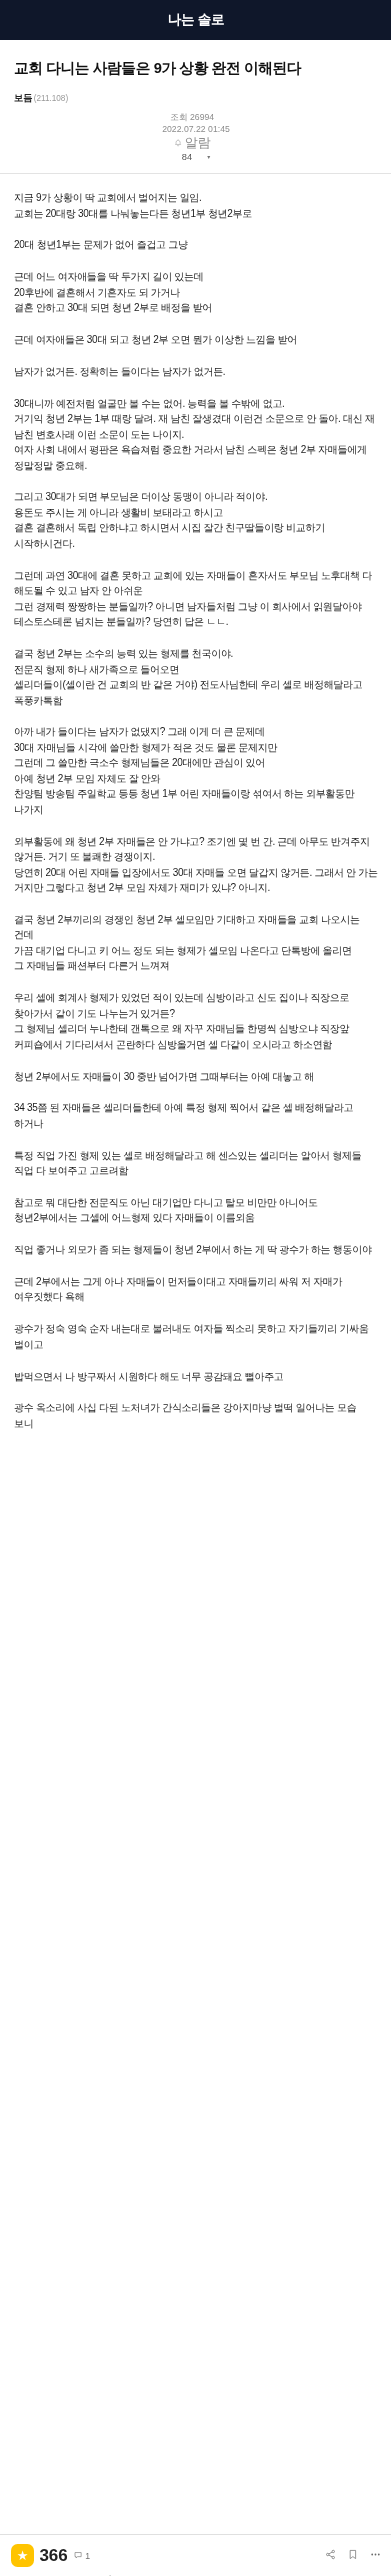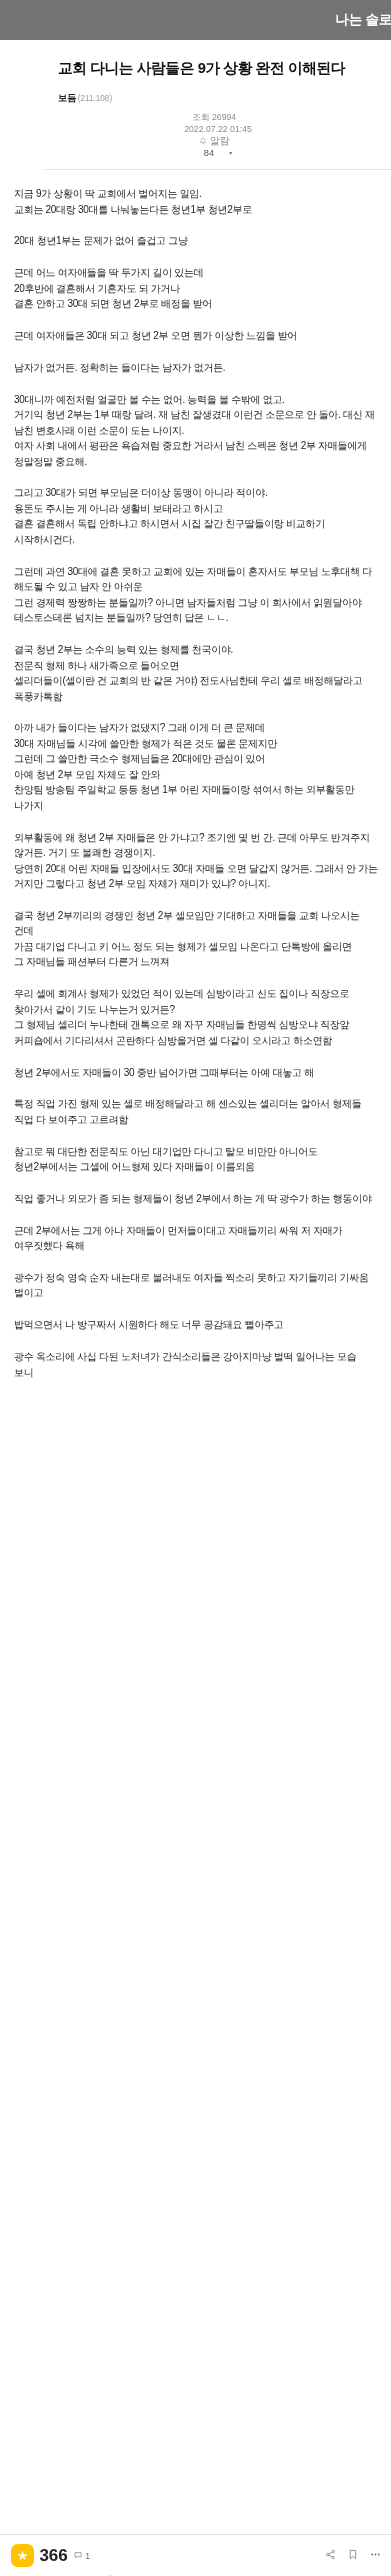--- a/index.html
+++ b/index.html
@@ -15,39 +15,38 @@
     margin: 0 auto;
     background: #ffffff;
     position: relative;
     display: flex;
     flex-direction: column;
   }
 
   
   .topbar {
     height: 40px;
-    background: #737373;
-    display: flex;
-    align-items: center;
-    justify-content: flex-end;
+    background: #0f172a;
+    display: flex;
+    align-items: center;
+    justify-content: center;
     position: relative;
     flex: 0 0 auto;
   }
   .topbar-title {
     color: #ffffff;
     font-size: 13.6px;
     font-weight: bold;
     letter-spacing: -0.3px;
   }
 
   
   .article-head {
     padding: 18.5px 14px 11px 14px;
     border-bottom: 0.5px solid #e3e3e3;
-    margin-left: 44px;
   }
   .article-title {
     font-size: 14.7px;
     font-weight: bold;
     color: #111111;
     line-height: 1.35;
     letter-spacing: -0.4px;
     margin: 0 0 14px 0;
   }
   .author-row {
@@ -72,21 +71,21 @@
     color: #8c8c8c;
     flex-direction: column;
   }
   .meta-views { margin-right: 7.6px; }
   .meta-date { flex: 1 1 auto; }
   .alarm-btn {
     display: flex;
     align-items: center;
     gap: 2.7px;
     color: #8c8c8c;
-    font-size: 10px;
+    font-size: 13px;
     margin-right: 7.6px;
   }
   .bell-icon {
     display: inline-block;
     width: 8.2px;
     height: 8.2px;
     position: relative;
   }
   .bell-icon svg { display: block; }
   .recommend-badge {
@@ -233,20 +232,21 @@
 아예 청년 2부 모임 자체도 잘 안와
 찬양팀 방송팀 주일학교 등등 청년 1부 어린 자매들이랑 섞여서 하는 외부활동만 나가지</p>
     <p class="para">외부활동에 왜 청년 2부 자매들은 안 가냐고? 조기엔 몇 번 간. 근데 아무도 반겨주지 않거든. 거기 또 불쾌한 경쟁이지.
 당연히 20대 어린 자매들 입장에서도 30대 자매들 오면 달갑지 않거든. 그래서 안 가는 거지만 그렇다고 청년 2부 모임 자체가 재미가 있냐? 아니지.</p>
     <p class="para">결국 청년 2부끼리의 경쟁인 청년 2부 셀모임만 기대하고 자매들을 교회 나오시는 건데
 가끔 대기업 다니고 키 어느 정도 되는 형제가 셀모임 나온다고 단톡방에 올리면
 그 자매님들 패션부터 다른거 느껴져</p>
     <p class="para">우리 셀에 회계사 형제가 있었던 적이 있는데 심방이라고 신도 집이나 직장으로 찾아가서 같이 기도 나누는거 있거든?
 그 형제님 셀리더 누나한테 갠톡으로 왜 자꾸 자매님들 한명씩 심방오냐 직장앞 커피숍에서 기다리셔서 곤란하다 심방올거면 셀 다같이 오시라고 하소연함</p>
     <p class="para">청년 2부에서도 자매들이 30 중반 넘어가면 그때부터는 아예 대놓고 해</p>
+    <p class="para">34 35쯤 된 자매들은 셀리더들한테 아예 특정 형제 찍어서 같은 셀 배정해달라고 하거나</p>
     <p class="para">특정 직업 가진 형제 있는 셀로 배정해달라고 해 센스있는 셀리더는 알아서 형제들 직업 다 보여주고 고르려함</p>
     <p class="para">참고로 뭐 대단한 전문직도 아닌 대기업만 다니고 탈모 비만만 아니어도 청년2부에서는 그셀에 어느형제 있다 자매들이 이름외움</p>
     <p class="para">직업 좋거나 외모가 좀 되는 형제들이 청년 2부에서 하는 게 딱 광수가 하는 행동이야</p>
     <p class="para">근데 2부에서는 그게 아나 자매들이 먼저들이대고 자매들끼리 싸워 저 자매가 여우짓했다 욕해</p>
     <p class="para">광수가 정숙 영숙 순자 내는대로 불러내도 여자들 찍소리 못하고 자기들끼리 기싸움 벌이고</p>
     <p class="para">밥먹으면서 나 방구짜서 시원하다 해도 너무 공감돼요 뻘아주고</p>
     <p class="para">광수 옥소리에 사십 다된 노처녀가 간식소리들은 강아지마냥 벌떡 일어나는 모습 보니</p>
   </div>
 
   <div class="bottombar">

